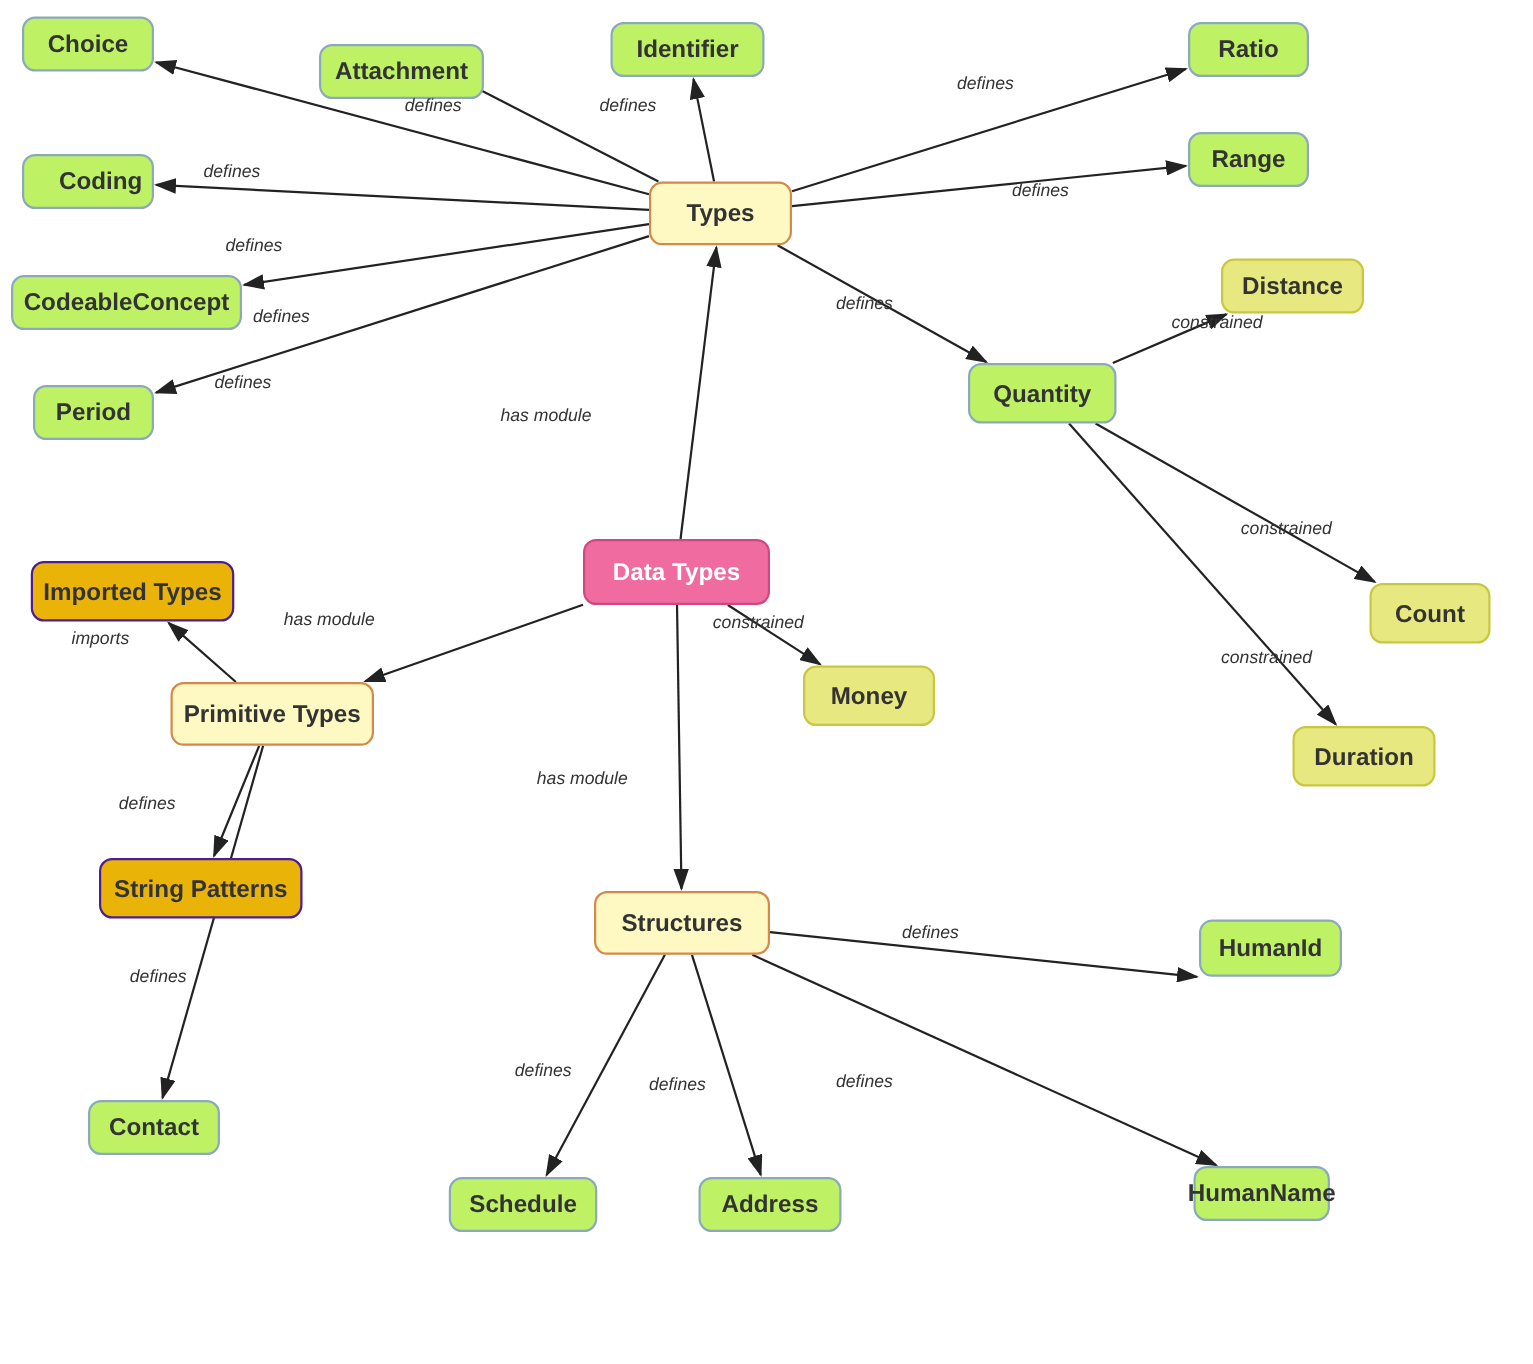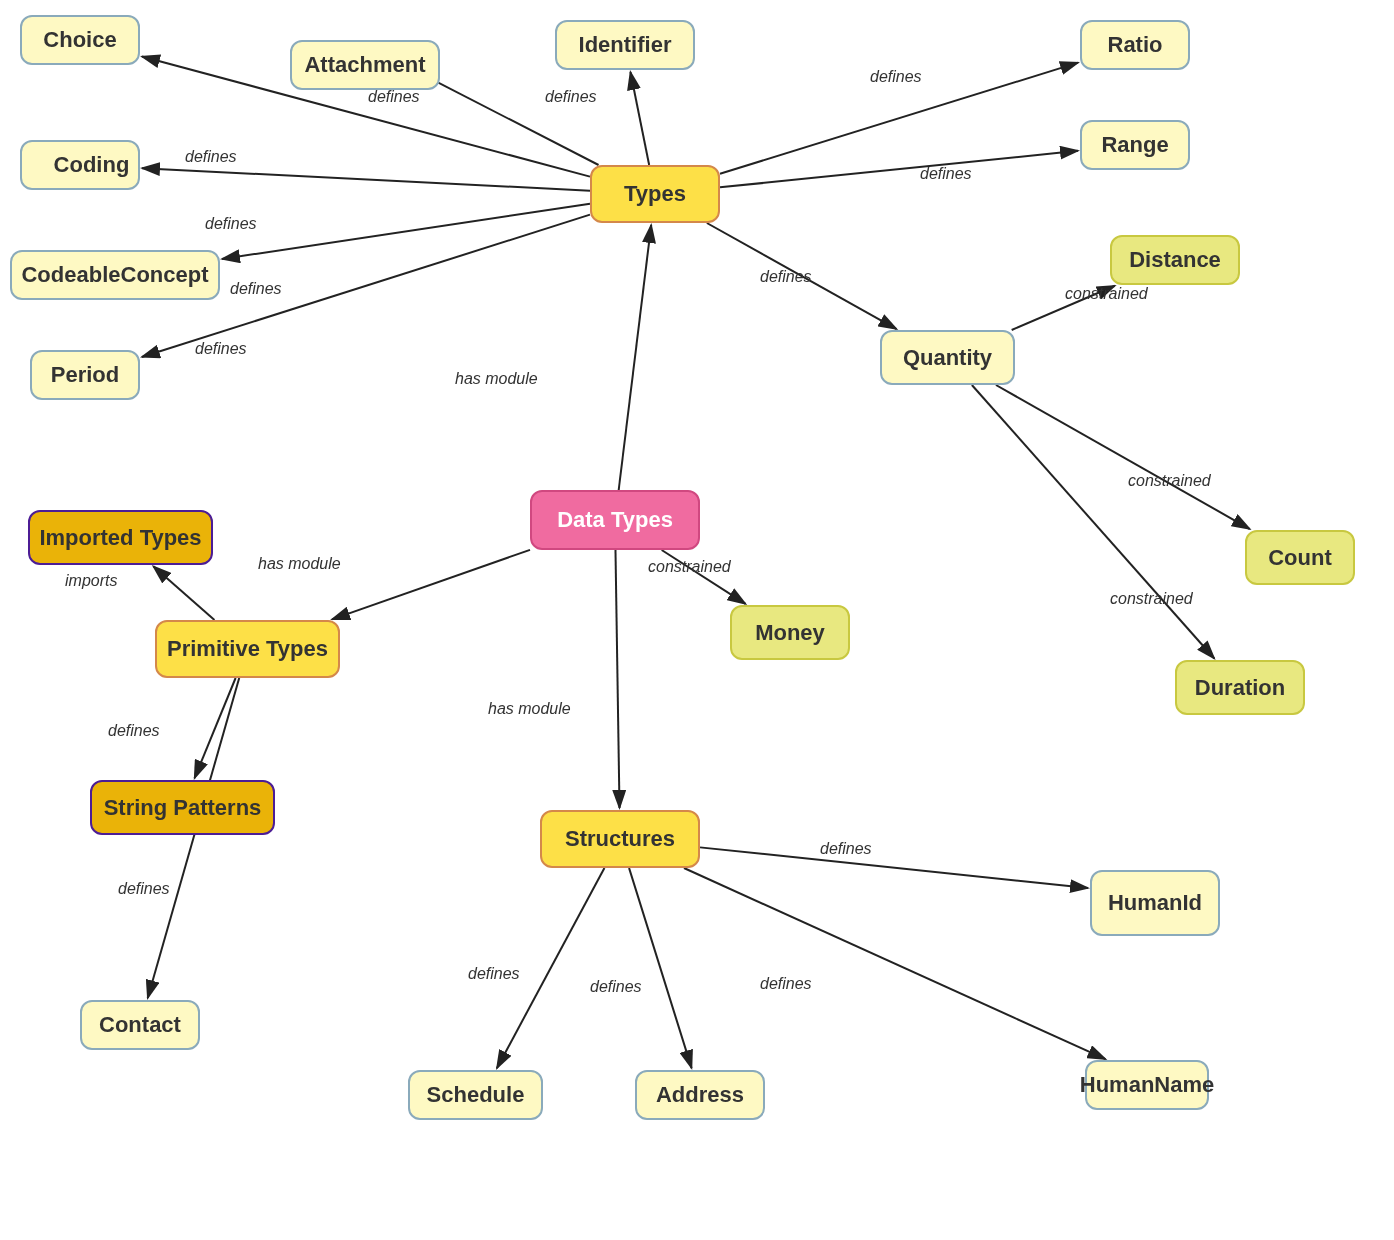--- a/index.html
+++ b/index.html
@@ -21,31 +21,31 @@
       justify-content: center;
       font-size: 22px;
       font-weight: 600;
       text-align: center;
       cursor: pointer;
       user-select: none;
     }
 
     
     .node-orange {
-      background: #fde047;
+      background: #fef9c3;
       border: 2px solid #D4884A;
       color: #333;
     }
     .node-pink {
       background: #F06BA0;
       border: 2px solid #D04880;
       color: #fff;
     }
     .node-blue-gray {
-      background: #fef9c3;
+      background: #bef264;
       border: 2px solid #8AAABB;
       color: #333;
     }
     .node-yellow {
       background: #E8E880;
       border: 2px solid #C8C840;
       color: #333;
     }
     .node-gray {
       background: #eab308;
@@ -113,21 +113,21 @@
     <div class="node node-blue-gray" style="left: 1080px; top: 120px; width: 110px; height: 50px;">Range</div>
     <div class="node node-yellow" style="left: 1110px; top: 235px; width: 130px; height: 50px;">Distance</div>
     <div class="node node-blue-gray" style="left: 880px; top: 330px; width: 135px; height: 55px;">Quantity</div>
     <div class="node node-yellow" style="left: 730px; top: 605px; width: 120px; height: 55px;">Money</div>
     <div class="node node-yellow" style="left: 1245px; top: 530px; width: 110px; height: 55px;">Count</div>
     <div class="node node-yellow" style="left: 1175px; top: 660px; width: 130px; height: 55px;">Duration</div>
     <div class="node node-gray" style="left: 90px; top: 780px; width: 185px; height: 55px;">String Patterns</div>
     <div class="node node-blue-gray" style="left: 80px; top: 1000px; width: 120px; height: 50px;">Contact</div>
     <div class="node node-blue-gray" style="left: 408px; top: 1070px; width: 135px; height: 50px;">Schedule</div>
     <div class="node node-blue-gray" style="left: 635px; top: 1070px; width: 130px; height: 50px;">Address</div>
-    <div class="node node-blue-gray" style="left: 1090px; top: 870px; width: 130px; height: 66px;">HumanId</div>
+    <div class="node node-blue-gray" style="left: 1090px; top: 836px; width: 130px; height: 52px;">HumanId</div>
     <div class="node node-blue-gray" style="left: 1085px; top: 1060px; width: 124px; height: 50px;">HumanName</div>
     <div class="edge-label" style="left: 185px; top: 148px;">defines</div>
     <div class="edge-label" style="left: 205px; top: 215px;">defines</div>
     <div class="edge-label" style="left: 230px; top: 280px;">defines</div>
     <div class="edge-label" style="left: 195px; top: 340px;">defines</div>
     <div class="edge-label" style="left: 368px; top: 88px;">defines</div>
     <div class="edge-label" style="left: 545px; top: 88px;">defines</div>
     <div class="edge-label" style="left: 870px; top: 68px;">defines</div>
     <div class="edge-label" style="left: 920px; top: 165px;">defines</div>
     <div class="edge-label" style="left: 760px; top: 268px;">defines</div>

